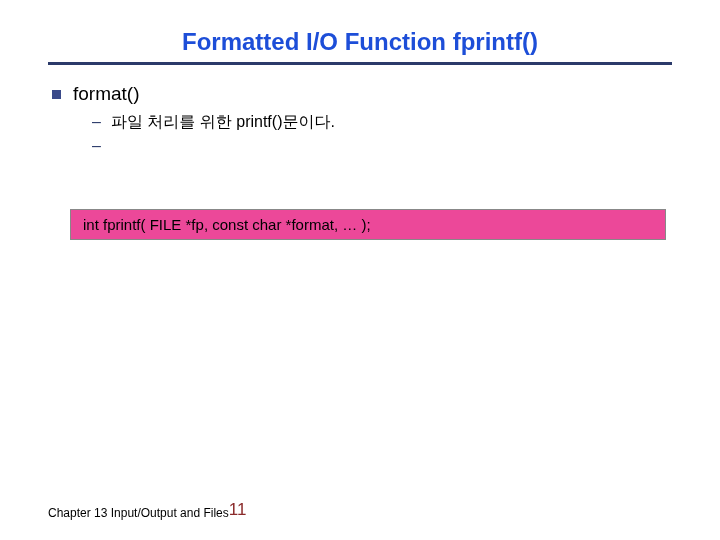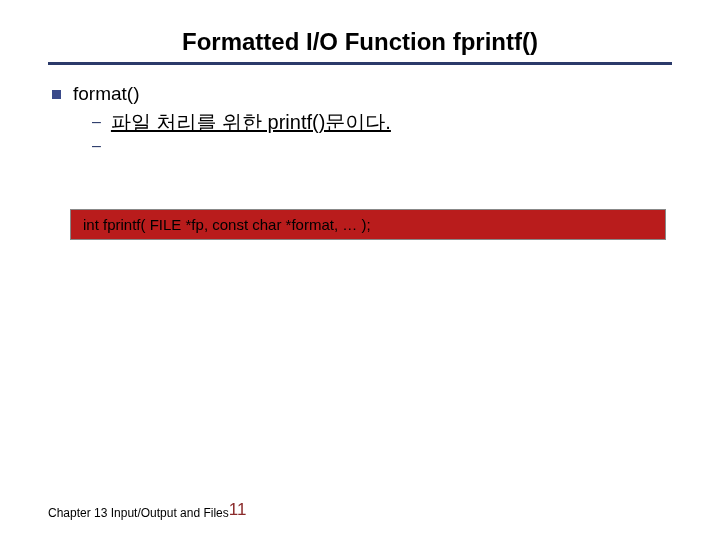--- a/index.html
+++ b/index.html
@@ -10,21 +10,21 @@
     font-family: Verdana, "Malgun Gothic", sans-serif;
     position: relative;
     overflow: hidden;
   }
   .slide {
     padding: 28px 48px 0 48px;
   }
   .title {
     font-size: 24px;
     font-weight: bold;
-    color: #000000;
+    color: #1d4ed8;
     text-align: center;
     padding-bottom: 6px;
   }
   .title-rule {
     border: none;
     border-top: 3px solid #2b3a6a;
     margin-bottom: 18px;
   }
   .bullet-l1 {
     display: flex;
@@ -50,28 +50,27 @@
     margin-left: 44px;
     margin-bottom: 2px;
   }
   .dash {
     font-size: 16px;
     color: #2b3a6a;
     margin-right: 10px;
     line-height: 22px;
   }
   .l2-text {
-    font-size: 20px;
+    font-size: 16px;
     color: #000;
     line-height: 22px;
-    text-decoration: underline;
   }
   .gap { height: 40px; }
   .codebox {
-    background: #b91c1c;
+    background: #ec4899;
     border: 1px solid #888;
     margin: 10px 6px 0 22px;
     padding: 6px 12px;
     font-size: 15px;
     font-family: Verdana, sans-serif;
     color: #000;
   }
   .footer {
     position: absolute;
     bottom: 20px;

